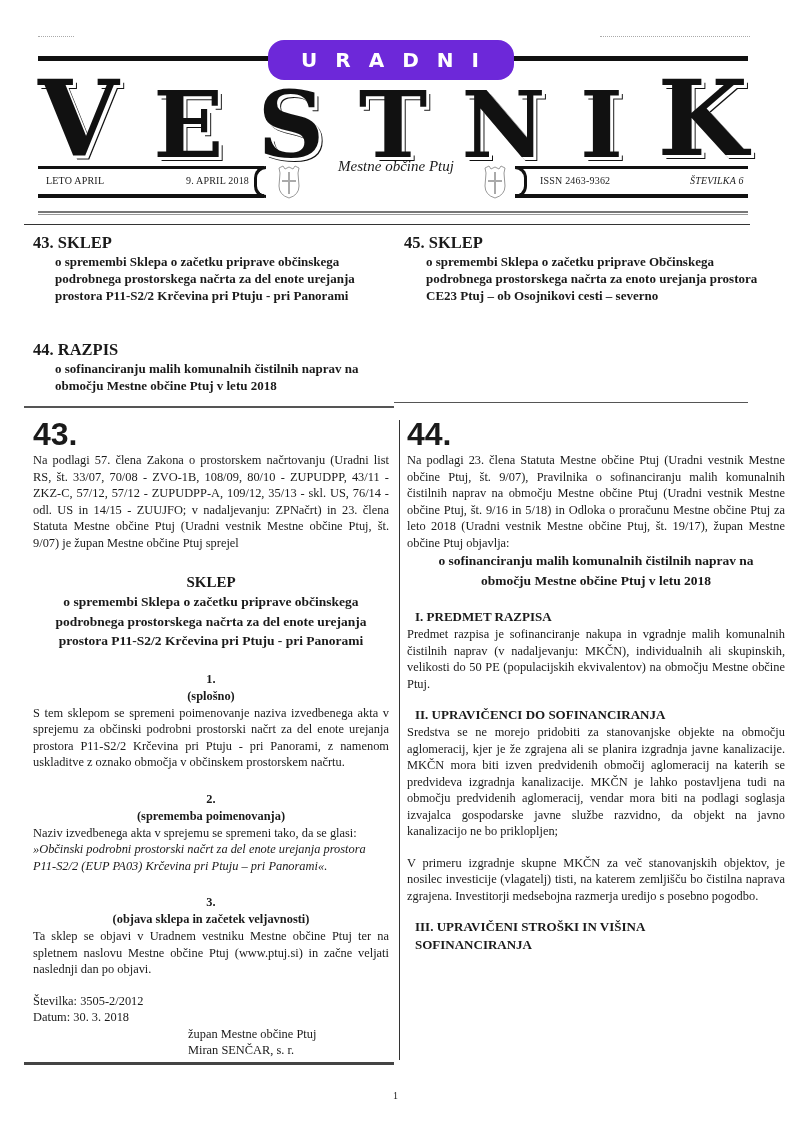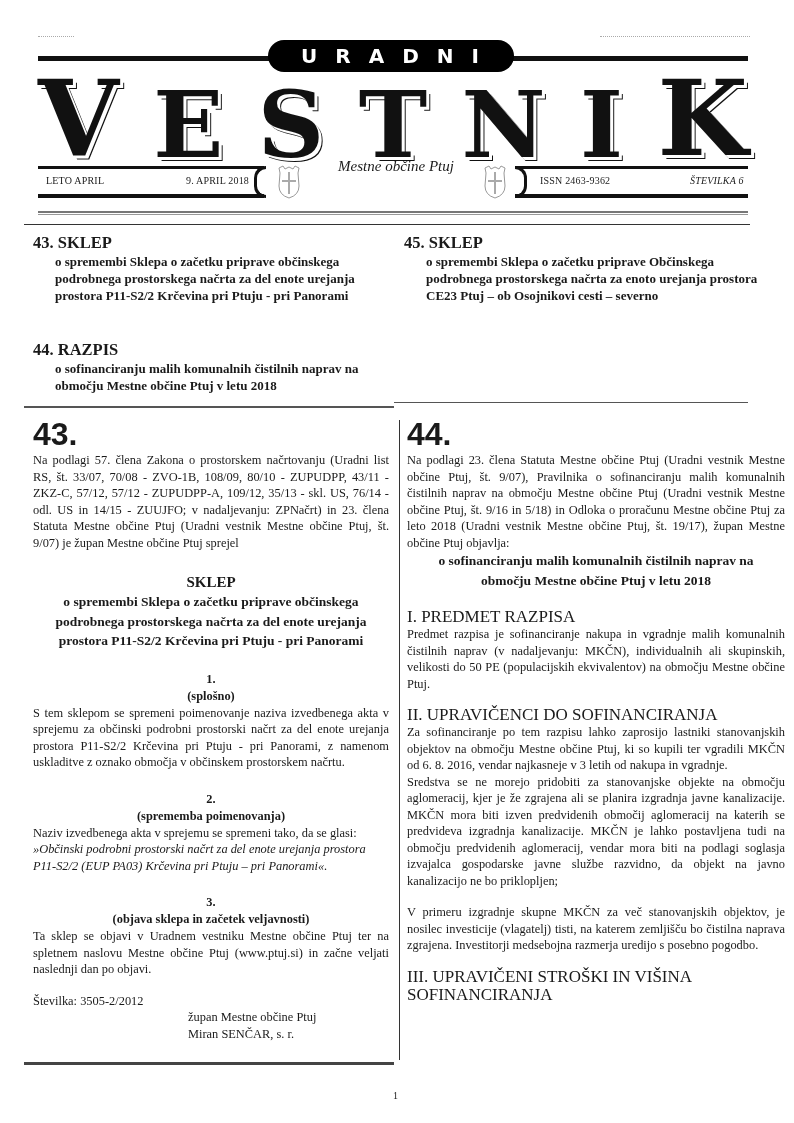--- a/index.html
+++ b/index.html
@@ -9,22 +9,22 @@
   
   .dots { position: absolute; top: 36px; height: 1px; border-top: 1px dotted #aaa; }
   .dots.l { left: 38px; width: 36px; }
   .dots.r { left: 600px; width: 150px; }
 
   .top-rule { position: absolute; top: 56px; height: 5px; background: #111; }
   .top-rule.l { left: 38px; width: 232px; }
   .top-rule.r { left: 512px; width: 236px; }
 
   .uradni-pill {
-    position: absolute; left: 268px; top: 40px; width: 246px; height: 32px;
-    background: #000000; border-radius: 16px; color: #fff;
+    position: absolute; left: 268px; top: 40px; width: 246px; height: 40px;
+    background: #6d28d9; border-radius: 16px; color: #fff;
     display: flex; align-items: center; justify-content: center;
     font-family: "DejaVu Sans", sans-serif; font-weight: bold; font-size: 20px; letter-spacing: 18px;
     padding-left: 16px;
   }
 
   .vestnik-title {
     position: absolute; left: 38px; top: 76px; width: 710px; height: 95px;
     display: flex; justify-content: space-between; align-items: flex-end;
     font-family: "DejaVu Serif", serif; font-weight: bold; color: #111;
   }
@@ -70,21 +70,21 @@
   .col { position: absolute; top: 418px; font-size: 12.4px; line-height: 16.5px; text-align: justify; }
   .col.left { left: 33px; width: 356px; }
   .col.right { left: 407px; width: 378px; }
   .col-number { text-align: left; font-family: "Liberation Sans", sans-serif; font-weight: bold; font-size: 32px; line-height: 32px; margin-bottom: 2px; }
   .doc-title { text-align: center; font-weight: bold; font-size: 15px; line-height: 19px; margin-top: 22px; }
   .doc-sub { text-align: center; font-weight: bold; font-size: 13.5px; line-height: 19.5px; }
   .art-num, .art-name { text-align: center; font-weight: bold; font-size: 12.4px; line-height: 17px; }
   .art-num { margin-top: 20px; }
   .para { margin: 0; }
   .italic { font-style: italic; }
-  .sec-head { font-weight: normal; font-size: 17px; line-height: 18px; margin-top: 14px; }
+  .sec-head { font-weight: bold; font-size: 13px; line-height: 18px; margin-top: 14px; margin-left: 8px; }
   .gap { height: 15px; }
   .sign { padding-left: 155px; }
   .pagenum { position: absolute; top: 1090px; left: 393px; font-size: 10px; }
 </style>
 </head>
 <body>
 
 <div class="dots l"></div>
 <div class="dots r"></div>
 
@@ -161,35 +161,35 @@
   <div class="art-name">(sprememba poimenovanja)</div>
   <p class="para">Naziv izvedbenega akta v sprejemu se spremeni tako, da se glasi:</p>
   <p class="para italic" style="text-align:left;">»Občinski podrobni prostorski načrt za del enote urejanja prostora P11-S2/2 (EUP PA03) Krčevina pri Ptuju – pri Panorami«.</p>
 
   <div class="art-num">3.</div>
   <div class="art-name">(objava sklepa in začetek veljavnosti)</div>
   <p class="para">Ta sklep se objavi v Uradnem vestniku Mestne občine Ptuj ter na spletnem naslovu Mestne občine Ptuj (www.ptuj.si) in začne veljati naslednji dan po objavi.</p>
 
   <div class="gap"></div>
   <div>Številka: 3505-2/2012</div>
+  <div>Datum: 30. 3. 2018</div>
   <div class="sign">župan Mestne občine Ptuj</div>
   <div class="sign">Miran SENČAR, s. r.</div>
 </div>
 
 <div class="col right">
   <div class="col-number">44.</div>
   <p class="para">Na podlagi 23. člena Statuta Mestne občine Ptuj (Uradni vestnik Mestne občine Ptuj, št. 9/07), Pravilnika o sofinanciranju malih komunalnih čistilnih naprav na območju Mestne občine Ptuj (Uradni vestnik Mestne občine Ptuj, št. 9/16 in 5/18) in Odloka o proračunu Mestne občine Ptuj za leto 2018 (Uradni vestnik Mestne občine Ptuj, št. 19/17), župan Mestne občine Ptuj objavlja:</p>
 
   <div class="doc-sub" style="padding:0 10px;">o sofinanciranju malih komunalnih čistilnih naprav na območju Mestne občine Ptuj v letu 2018</div>
 
   <div class="sec-head" style="margin-top:18px;">I. PREDMET RAZPISA</div>
   <p class="para">Predmet razpisa je sofinanciranje nakupa in vgradnje malih komunalnih čistilnih naprav (v nadaljevanju: MKČN), individualnih ali skupinskih, velikosti do 50 PE (populacijskih ekvivalentov) na območju Mestne občine Ptuj.</p>
 
   <div class="sec-head">II. UPRAVIČENCI DO SOFINANCIRANJA</div>
-  <p class="para">Za sofinanciranje po tem razpisu lahko zaprosijo lastniki stanovanjskih objektov na območju Mestne občine Ptuj, ki so kupili ter vgradili MKČN od 6. 8. 2016, vendar najkasneje v 3 letih od nakupa in vgradnje.</p>
   <p class="para">Sredstva se ne morejo pridobiti za stanovanjske objekte na območju aglomeracij, kjer je že zgrajena ali se planira izgradnja javne kanalizacije. MKČN mora biti izven predvidenih območij aglomeracij na katerih se predvideva izgradnja kanalizacije. MKČN je lahko postavljena tudi na območju predvidenih aglomeracij, vendar mora biti na podlagi soglasja izvajalca gospodarske javne službe razvidno, da objekt na javno kanalizacijo ne bo priklopljen;</p>
   <div class="gap"></div>
   <p class="para">V primeru izgradnje skupne MKČN za več stanovanjskih objektov, je nosilec investicije (vlagatelj) tisti, na katerem zemljišču bo čistilna naprava zgrajena. Investitorji medsebojna razmerja uredijo s posebno pogodbo.</p>
 
   <div class="sec-head" style="text-align:left; width:300px;">III. UPRAVIČENI STROŠKI IN VIŠINA SOFINANCIRANJA</div>
 </div>
 
 <div class="pagenum">1</div>
 
 </body></html>

